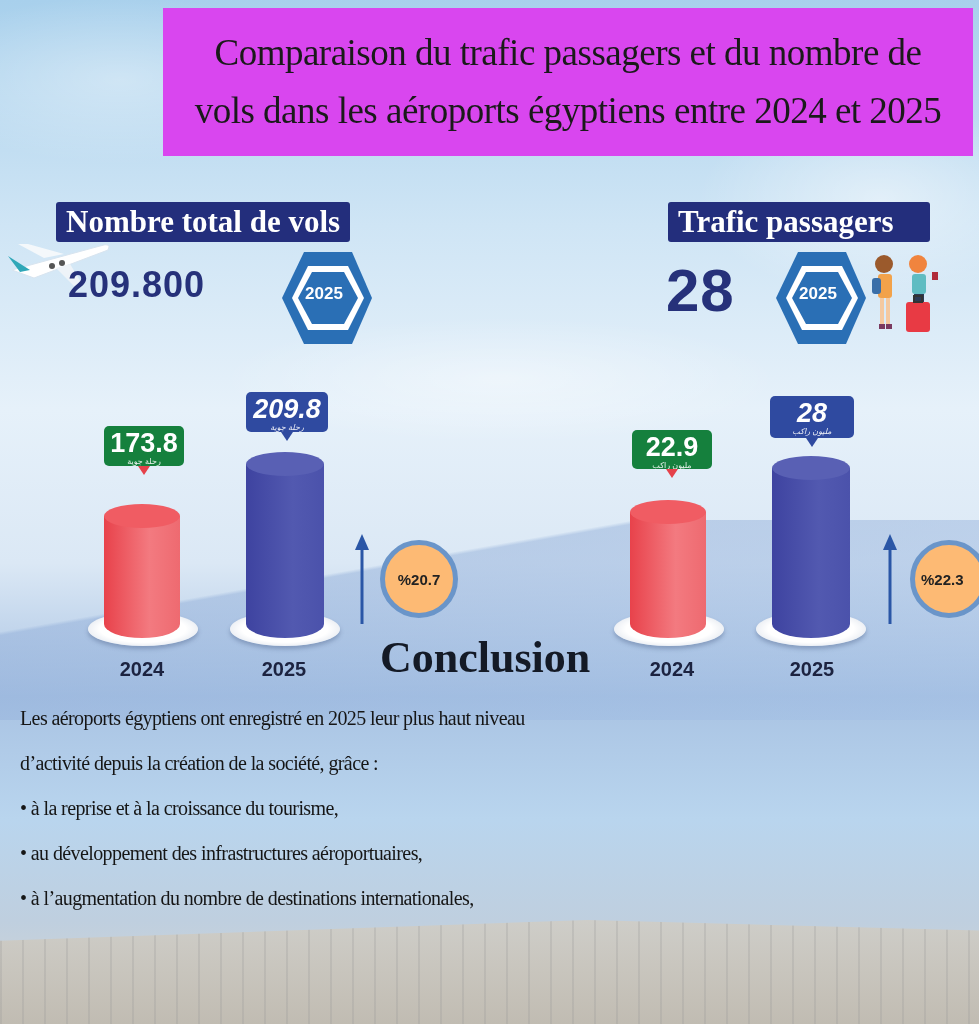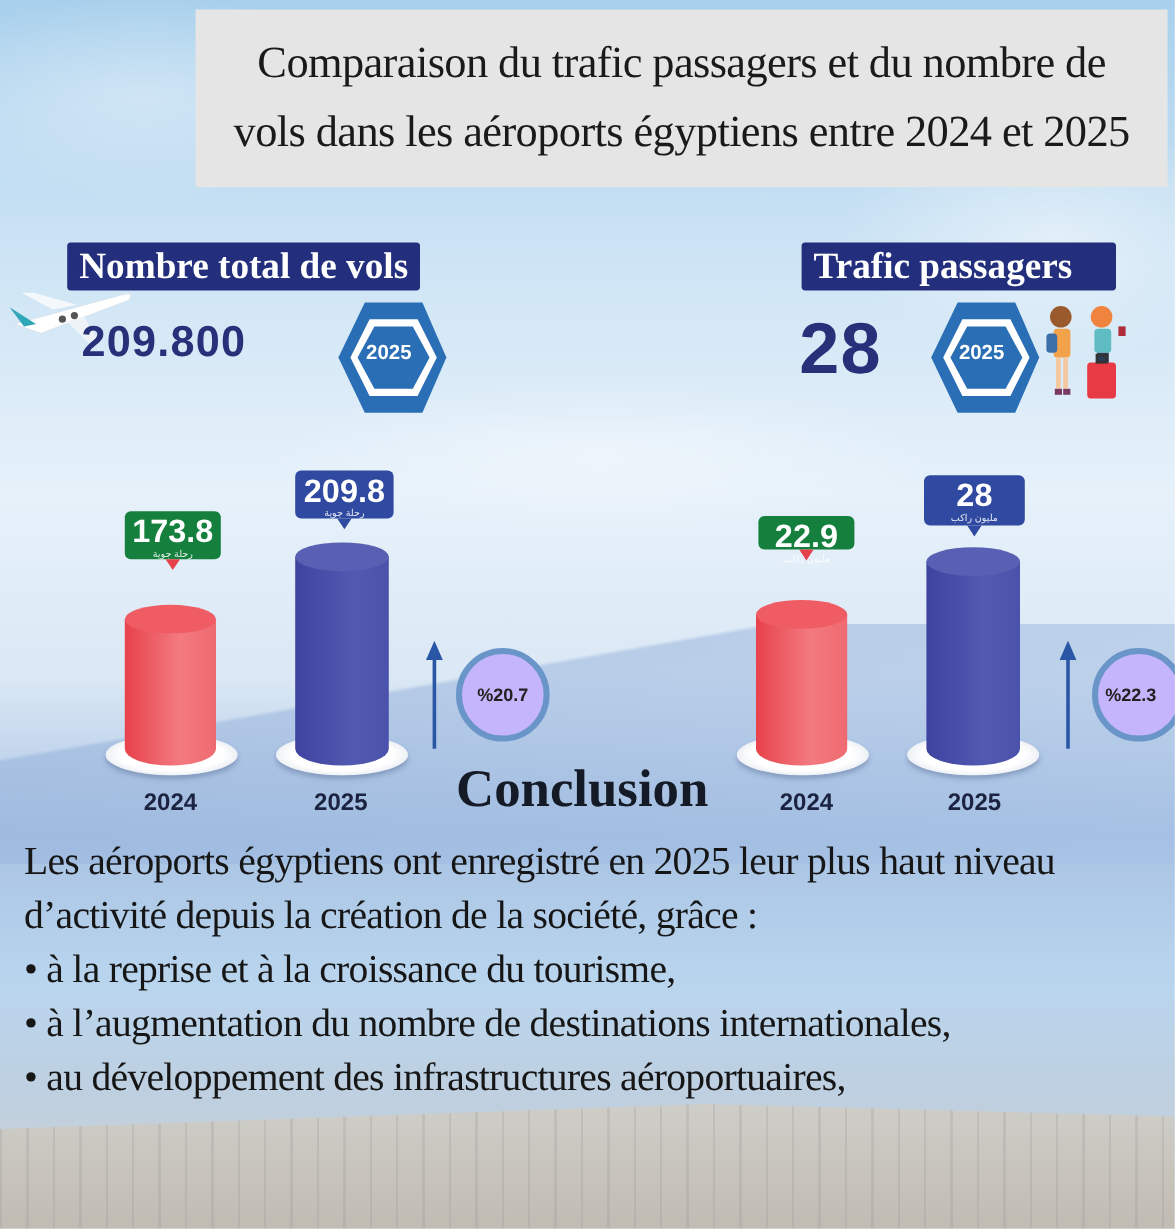--- a/index.html
+++ b/index.html
@@ -24,21 +24,21 @@
   .bg-building {
     position: absolute; left: 0; top: 920px; width: 979px; height: 104px;
     background:
       repeating-linear-gradient(90deg, rgba(150,150,150,0.25) 0 2px, transparent 2px 22px),
       linear-gradient(180deg, rgba(210,205,195,0.8), rgba(190,185,175,0.9));
     clip-path: polygon(0 20%, 60% 0, 100% 10%, 100% 100%, 0 100%);
     pointer-events: none;
   }
   .title-box {
     position: absolute; left: 163px; top: 8px; width: 810px; height: 148px;
-    background: #e5e5e5;
+    background: #d946ef;
     display: flex; flex-direction: column; align-items: center; justify-content: center;
   }
   .title-line {
     font-family: "Liberation Serif", serif; font-size: 37px; color: #1a1a1a; line-height: 58px;
     letter-spacing: -0.5px; white-space: nowrap;
   }
   .section-label {
     position: absolute; background: #232e7c; color: #fff;
     font-family: "Liberation Serif", serif; font-weight: bold; font-size: 31px;
     padding: 0 10px; height: 40px; line-height: 40px; border-radius: 3px;
@@ -59,51 +59,51 @@
     font-family: "Liberation Sans", sans-serif;
   }
   .callout .val { font-weight: bold; font-size: 27px; line-height: 28px; padding-top: 3px; }
   .callout .unit { font-size: 8px; line-height: 10px; opacity: 0.9; }
   .callout::after {
     content: ""; position: absolute; left: 50%; bottom: -9px; margin-left: -6px;
     border-left: 6px solid transparent; border-right: 6px solid transparent;
     border-top: 9px solid var(--c);
   }
   .callout.red { background: #15803d; --c: #e5414a; }
-  .callout.blue { background: #2f4aa0; --c: #2f4aa0; }
+  .callout.blue { background: #2f4aa0; font-style: italic; --c: #2f4aa0; }
   .cyl { position: absolute; }
   .cyl .body { position: absolute; left: 0; right: 0; bottom: 0; border-radius: 0 0 50% 50% / 0 0 14px 14px; }
   .cyl .top { position: absolute; left: 0; right: 0; height: 24px; border-radius: 50%; }
   .cyl.red .body { background: linear-gradient(90deg, #e8424b, #f37a80 60%, #ee6a70); }
   .cyl.red .top { background: #f05c63; }
   .cyl.blue .body { background: linear-gradient(90deg, #3e43a0, #5259b0 60%, #4b52ab); }
   .cyl.blue .top { background: #5960b4; }
   .base {
     position: absolute; width: 110px; height: 34px; border-radius: 50%;
     background: radial-gradient(ellipse at center, #ffffff 55%, #e8ecf2 75%, #c9d3e0 100%);
     box-shadow: 0 3px 4px rgba(60,80,120,0.35);
   }
   .year-lbl {
     position: absolute; font-family: Liberation Sans, sans-serif; font-weight: bold;
     font-size: 20px; color: #1c2340; width: 100px; text-align: center;
   }
   .arrow { position: absolute; width: 20px; }
   .pct-circle {
     position: absolute; width: 68px; height: 68px; border-radius: 50%;
-    background: #c4b5fd; border: 5px solid #6a95c9;
+    background: #fdba74; border: 5px solid #6a95c9;
     display: flex; align-items: center; justify-content: center;
     font-family: "Liberation Sans", sans-serif; font-weight: bold; font-size: 15px; color: #222;
   }
   .conclusion-title {
     position: absolute; left: 380px; top: 632px; font-family: "Liberation Serif", serif;
     font-weight: bold; font-size: 44px; color: #141a26;
   }
   .conclusion-body {
     position: absolute; left: 20px; top: 696px; width: 950px;
-    font-family: "Liberation Serif", serif; font-size: 33px; color: #161616;
+    font-family: "Liberation Serif", serif; font-size: 20px; color: #161616;
     line-height: 45px; letter-spacing: -0.6px;
   }
   .conclusion-body .line { white-space: nowrap; }
   .bullet::before { content: "\2022  "; }
 </style>
 </head>
 <body>
 
 <div class="bg-clouds"></div>
 <div class="bg-wave"></div>
@@ -190,21 +190,21 @@
 
   <circle cx="52" cy="14" r="9" fill="#f0843e"></circle>
   <rect x="46" y="24" width="14" height="20" rx="3" fill="#5fbcc2"></rect>
   <rect x="48" y="44" width="10" height="22" fill="#2b3a55"></rect>
   <rect x="66" y="22" width="6" height="8" fill="#b02b3a"></rect>
 
   <rect x="40" y="52" width="24" height="30" rx="3" fill="#e83a44"></rect>
   <rect x="48" y="46" width="8" height="6" fill="none" stroke="#333" stroke-width="2"></rect>
 </svg>
 
-<div class="callout red" style="left:632px; top:430px; width:80px; height:28px;">
+<div class="callout red" style="left:632px; top:430px; width:80px; height:39px;">
   <div class="val">22.9</div>
   <div class="unit">مليون راكب</div>
 </div>
 <div class="callout blue" style="left:770px; top:396px; width:84px; height:42px;">
   <div class="val">28</div>
   <div class="unit">مليون راكب</div>
 </div>
 
 <div class="base" style="left:614px; top:612px;"></div>
 <div class="cyl red" style="left:630px; top:500px; width:76px; height:138px;">
@@ -225,15 +225,15 @@
   <polygon points="10,0 3,16 17,16" fill="#2a56a6"></polygon>
 </svg>
 <div class="pct-circle" style="left:910px; top:540px; justify-content:flex-start; padding-left:6px; box-sizing:content-box; width:62px;">%22.3</div>
 
 <div class="conclusion-title">Conclusion</div>
 
 <div class="conclusion-body">
   <div class="line">Les aéroports égyptiens ont enregistré en 2025 leur plus haut niveau</div>
   <div class="line">d’activité depuis la création de la société, grâce :</div>
   <div class="line bullet"><span>à la reprise et à la croissance du tourisme,</span></div>
+  <div class="line bullet"><span>au développement des infrastructures aéroportuaires,</span></div>
   <div class="line bullet"><span>à l’augmentation du nombre de destinations internationales,</span></div>
-  <div class="line bullet"><span>au développement des infrastructures aéroportuaires,</span></div>
 </div>
 
 </body></html>

